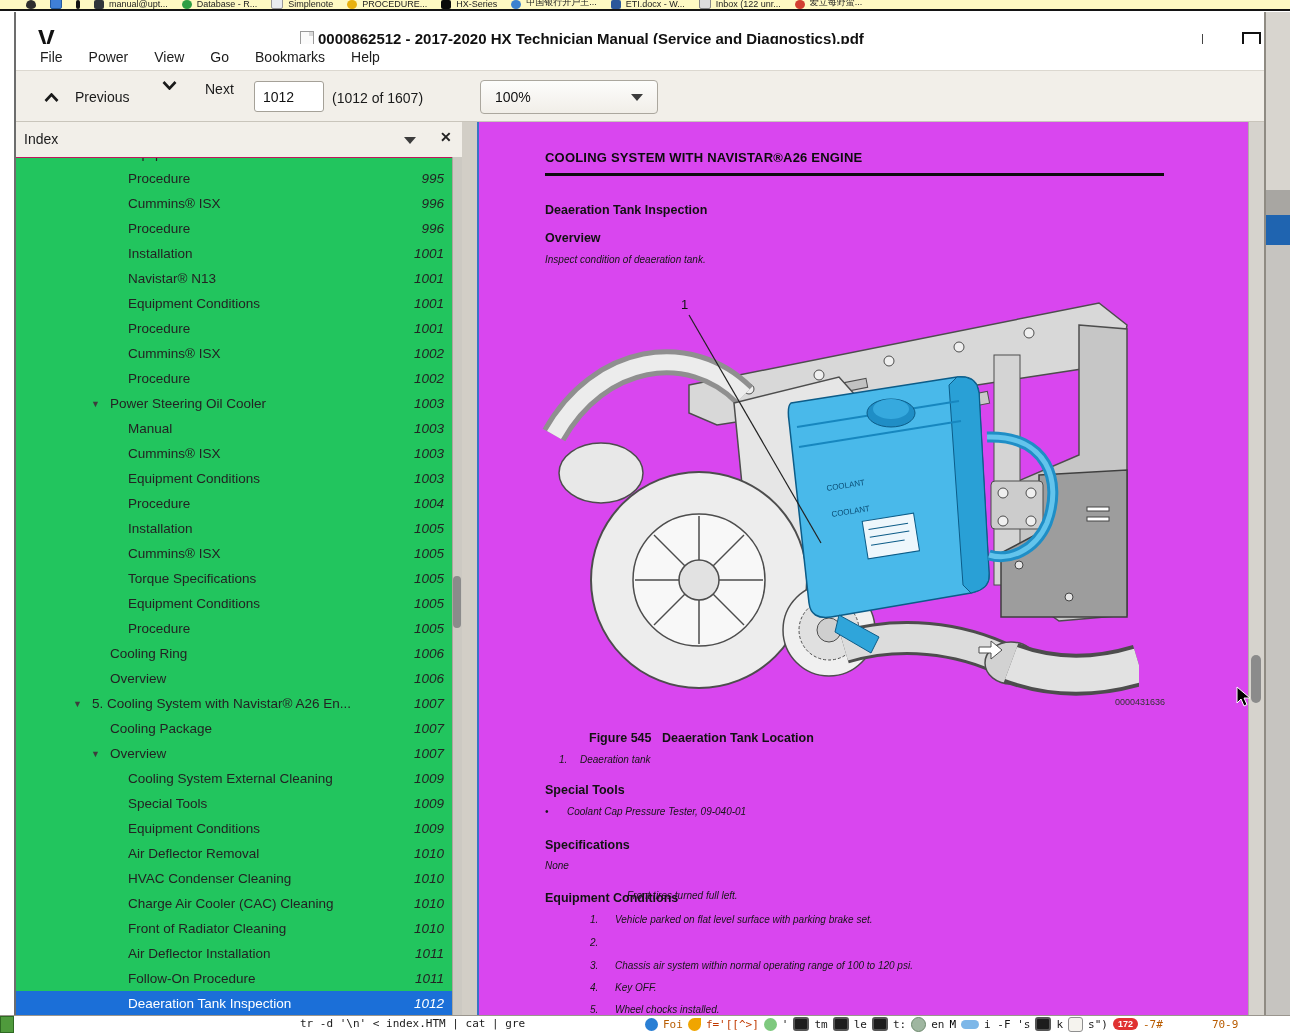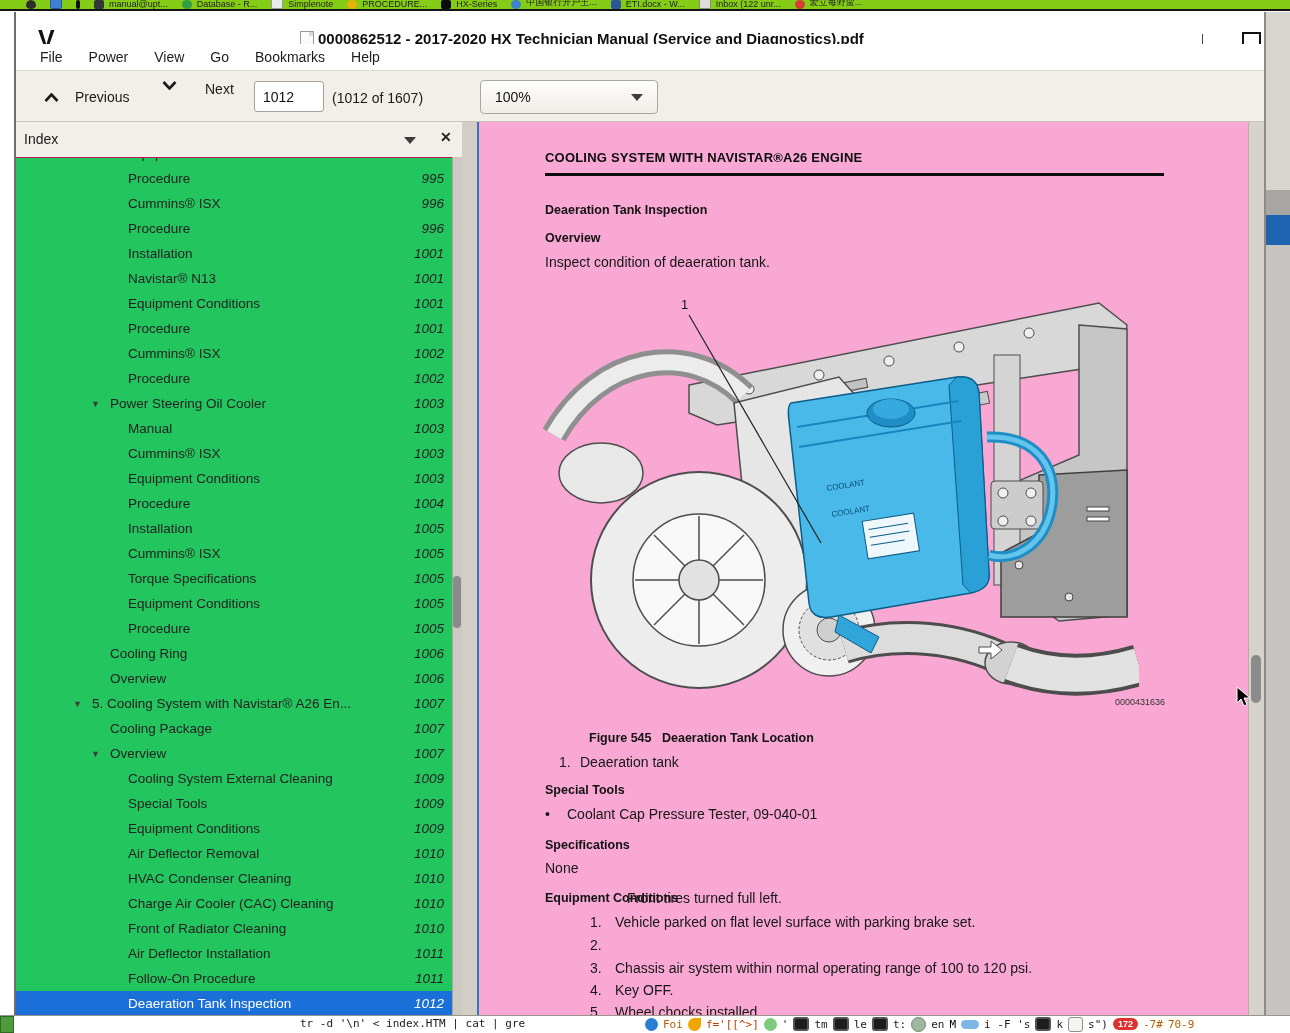--- a/index.html
+++ b/index.html
@@ -1,21 +1,21 @@
 <!DOCTYPE html>
 <html><head>
 <meta charset="utf-8">
 <style>
   html,body{margin:0;padding:0;}
   body{font-family:"Liberation Sans",sans-serif;background:#fff;}
   #screen{position:relative;width:1290px;height:1033px;overflow:hidden;background:#fff;}
   .abs{position:absolute;}
 
   
-  #taskbar-top{left:0;top:0;width:1290px;height:11px;background:#84cc16;border-bottom:2px solid #141414;
+  #taskbar-top{left:0;top:0;width:1290px;height:11px;background:#fef9c3;border-bottom:2px solid #141414;
     display:flex;align-items:flex-end;gap:14px;padding-left:26px;overflow:hidden;box-sizing:border-box;}
   .ttab{display:flex;align-items:flex-end;gap:5px;font-size:9px;color:#1d1d1d;white-space:nowrap;}
   .ti{width:10px;height:9px;display:inline-block;border-radius:2px;}
   .ti-shield{background:#2e2e2e;border-radius:50% 50% 50% 50%/60% 60% 40% 40%;}
   .ti-keyboard{background:#3f7fd6;border:1px solid #245a9e;}
   .ti-dot{width:4px;background:#111;}
   .ti-terminal{background:#31363b;}
   .ti-globe-green{background:#2f9e44;border-radius:50%;}
   .ti-note{background:#e9ecef;border:1px solid #999;}
   .ti-gold{background:#e8b10e;border-radius:50%;}
@@ -67,24 +67,24 @@
   .trow .pg{position:absolute;top:0;right:8px;line-height:25px;font-style:italic;}
   .trow.sel{background:#1b6fd8;color:#fff;}
   .lvl1 .lbl{left:76px;} .lvl1 .tri{left:57px;}
   .lvl2 .lbl{left:94px;} .lvl2 .tri{left:75px;}
   .lvl3 .lbl{left:112px;}
   #side-scroll{left:452px;top:157px;width:10px;height:858px;background:#ccc9c2;border-left:1px solid #aaa69d;box-sizing:border-box;}
   #side-thumb{left:453px;top:576px;width:8px;height:52px;background:#8b8b8b;border-radius:4px;}
   #splitter{left:462px;top:122px;width:15px;height:893px;background:#d2cec6;}
 
   
-  #doc{left:477px;top:122px;width:769px;height:893px;background:#f9a8d4;border-left:2px solid #3973c4;border-right:2px solid #3973c4;box-sizing:content-box;overflow:hidden;}
+  #doc{left:477px;top:122px;width:769px;height:893px;background:#d946ef;border-left:2px solid #3973c4;border-right:2px solid #3973c4;box-sizing:content-box;overflow:hidden;}
   .d-abs{position:absolute;}
   .d-b{font-weight:bold;color:#121212;font-size:12.5px;}
-  .d-t{color:#161616;font-size:14px;}
+  .d-t{color:#161616;font-size:10px;font-style:italic;}
   #doc-heading{left:66px;top:28px;font-size:13px;font-weight:bold;letter-spacing:.2px;color:#0c0c0c;}
   #doc-rule{left:66px;top:51px;width:619px;height:3px;background:#0c0c0c;}
   #fig-wrap{left:60px;top:163px;width:600px;height:412px;}
   #fig-id{left:66px;top:575px;width:620px;text-align:right;font-size:9px;color:#333;}
   .num{position:absolute;}
 
   
   #doc-scroll{left:1248px;top:122px;width:16px;height:893px;background:#d6d3cd;border-left:1px solid #b3afa7;box-sizing:border-box;}
   #doc-thumb{left:1251px;top:655px;width:10px;height:48px;background:#8b8b8b;border-radius:5px;}
   #win-right-border{left:1264px;top:12px;width:2px;height:1003px;background:#8f8b83;}
@@ -504,19 +504,19 @@
       <span class="bfrag" style="color: rgb(26, 26, 26); text-align: right;">en</span>
       <span class="bfrag" style="color: rgb(0, 0, 0);">M</span>
       <span class="bi bi-pill"></span>
       <span class="bfrag" style="color: rgb(26, 26, 26);">i -F 's</span>
       <span class="bi bi-term"></span>
       <span class="bfrag" style="color: rgb(26, 26, 26);">k</span>
       <span class="bi bi-book"></span>
       <span class="bfrag" style="color: rgb(26, 26, 26);">s")</span>
       <span class="badge">172</span>
       <span class="bfrag" style="color: rgb(184, 92, 0);">-7#</span>
-      <span class="bfrag" style="color: rgb(184, 92, 0);">70-9</span>
+      <span class="bfrag" style="color: rgb(184, 92, 0); margin-left: 44px;">70-9</span>
     </div>
 
   <svg class="abs" id="cursor" width="16" height="22">
     <polygon points="1,1 1,17 5,13 8,20 11,18.5 8,12 14,12" fill="#000" stroke="#fff" stroke-width="1"></polygon>
   </svg>
 </div>
 
 </body></html>

